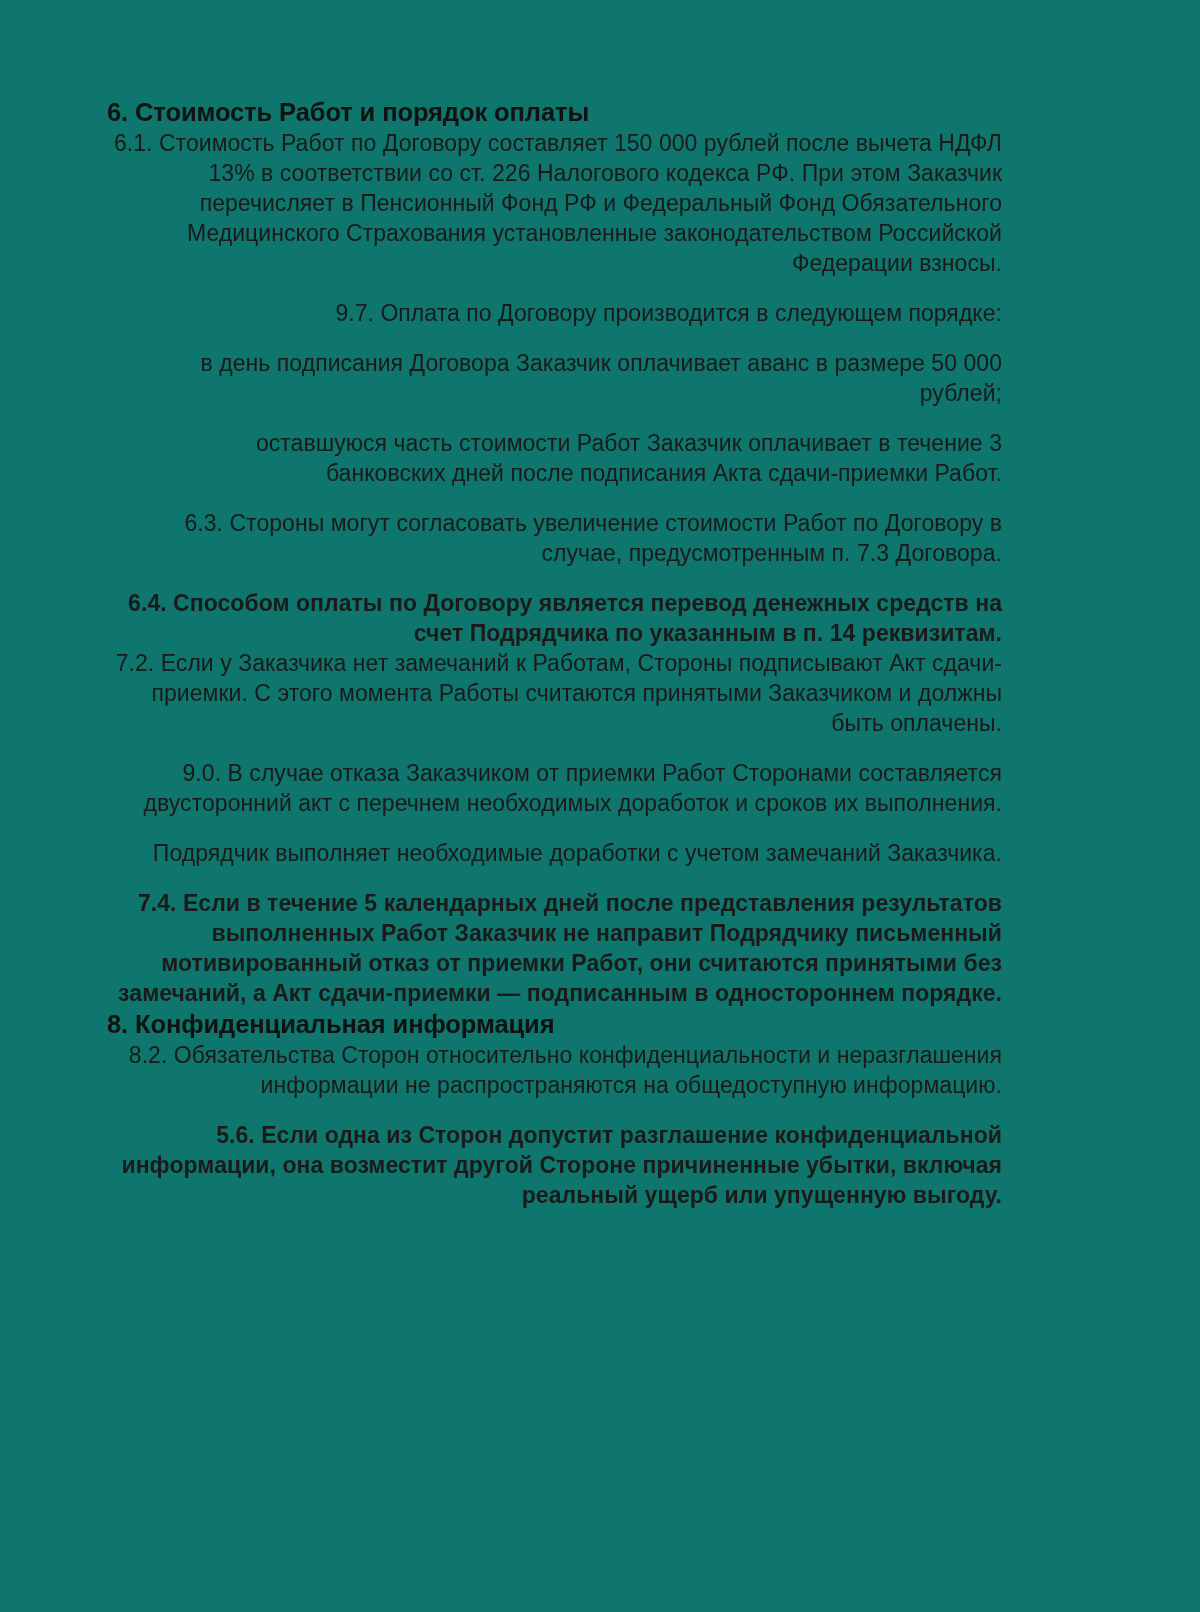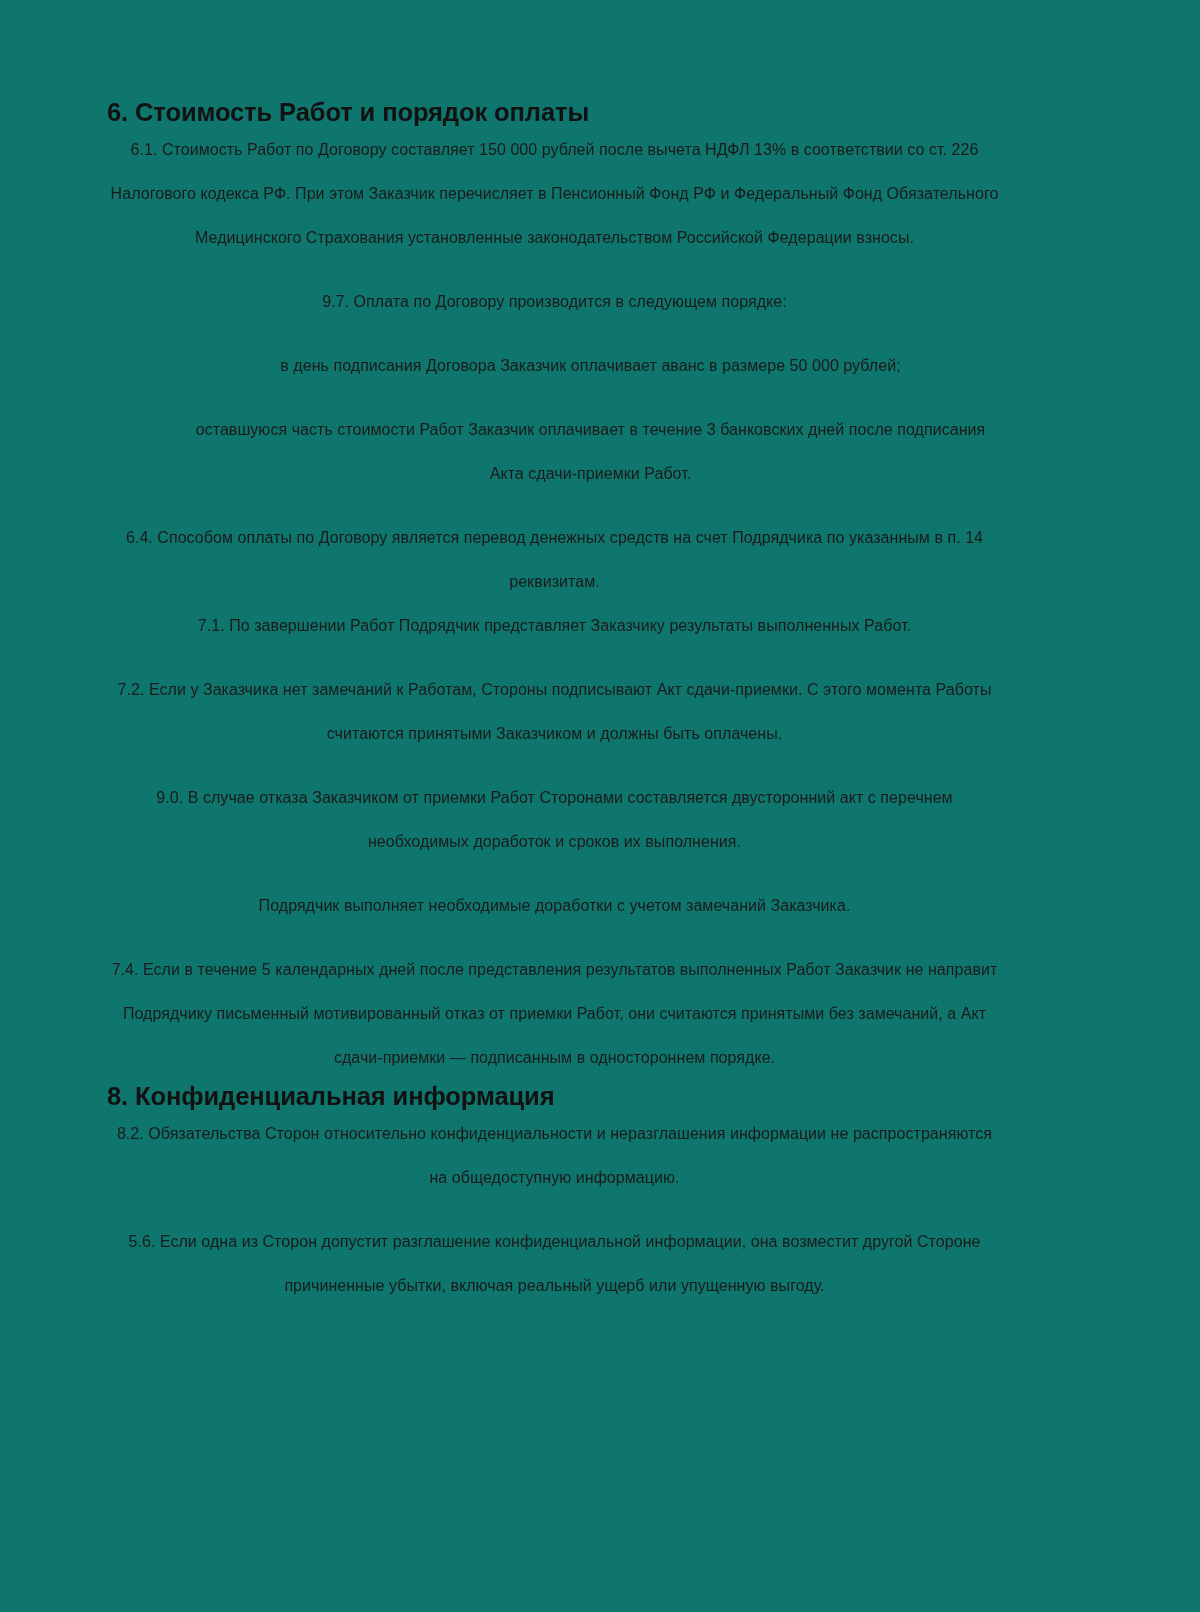--- a/index.html
+++ b/index.html
@@ -38,53 +38,54 @@
     padding: 0;
   }
   .block-heading {
     margin-bottom: 23px;
   }
   .block-heading-spaced {
     margin-top: 58px;
     margin-bottom: 23px;
   }
   p.clause {
-    font-size: 16px;
-    line-height: 44px;
+    font-size: 23px;
+    line-height: 30px;
     color: #1a1a1a;
     margin: 0 0 20px 0;
     padding: 0;
-    text-align: center;
+    text-align: right;
     letter-spacing: 0.05px;
   }
   p.clause:last-child {
     margin-bottom: 0;
+    font-weight: bold;
   }
   p.clause.indented {
     margin-left: 72px;
     margin-bottom: 20px;
   }
 </style>
 </head>
 <body>
 
 <div class="page">
   <div class="content">
 
     <section>
       <h2 class="section-heading block-heading">6. Стоимость Работ и порядок оплаты</h2>
       <p class="clause">6.1. Стоимость Работ по Договору составляет 150 000 рублей после вычета НДФЛ 13% в соответствии со ст. 226 Налогового кодекса РФ. При этом Заказчик перечисляет в Пенсионный Фонд РФ и Федеральный Фонд Обязательного Медицинского Страхования установленные законодательством Российской Федерации взносы.</p>
       <p class="clause">9.7. Оплата по Договору производится в следующем порядке:</p>
       <p class="clause indented">в день подписания Договора Заказчик оплачивает аванс в размере 50 000 рублей;</p>
       <p class="clause indented">оставшуюся часть стоимости Работ Заказчик оплачивает в течение 3 банковских дней после подписания Акта сдачи-приемки Работ.</p>
+      <p class="clause">6.3. Стороны могут согласовать увеличение стоимости Работ по Договору в случае, предусмотренным п. 7.3 Договора.</p>
       <p class="clause">6.4. Способом оплаты по Договору является перевод денежных средств на счет Подрядчика по указанным в п. 14 реквизитам.</p>
     </section>
 
     <section>
-      <p class="clause">7.1. По завершении Работ Подрядчик представляет Заказчику результаты выполненных Работ.</p>
       <p class="clause">7.2. Если у Заказчика нет замечаний к Работам, Стороны подписывают Акт сдачи-приемки. С этого момента Работы считаются принятыми Заказчиком и должны быть оплачены.</p>
       <p class="clause">9.0. В случае отказа Заказчиком от приемки Работ Сторонами составляется двусторонний акт с перечнем необходимых доработок и сроков их выполнения.</p>
       <p class="clause">Подрядчик выполняет необходимые доработки с учетом замечаний Заказчика.</p>
       <p class="clause">7.4. Если в течение 5 календарных дней после представления результатов выполненных Работ Заказчик не направит Подрядчику письменный мотивированный отказ от приемки Работ, они считаются принятыми без замечаний, а Акт сдачи-приемки — подписанным в одностороннем порядке.</p>
     </section>
 
     <section>
       <h2 class="section-heading block-heading-spaced">8. Конфиденциальная информация</h2>
       <p class="clause">8.2. Обязательства Сторон относительно конфиденциальности и неразглашения информации не распространяются на общедоступную информацию.</p>
       <p class="clause">5.6. Если одна из Сторон допустит разглашение конфиденциальной информации, она возместит другой Стороне причиненные убытки, включая реальный ущерб или упущенную выгоду.</p>

